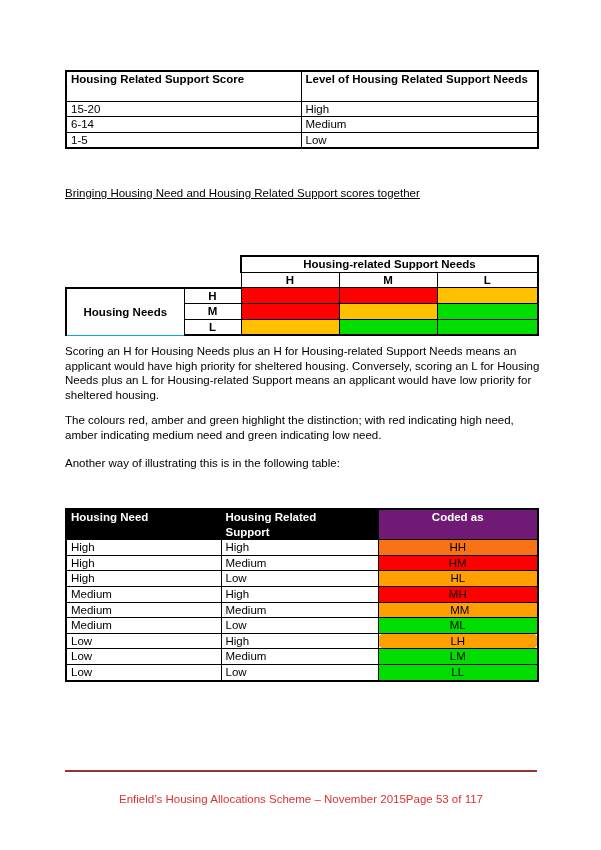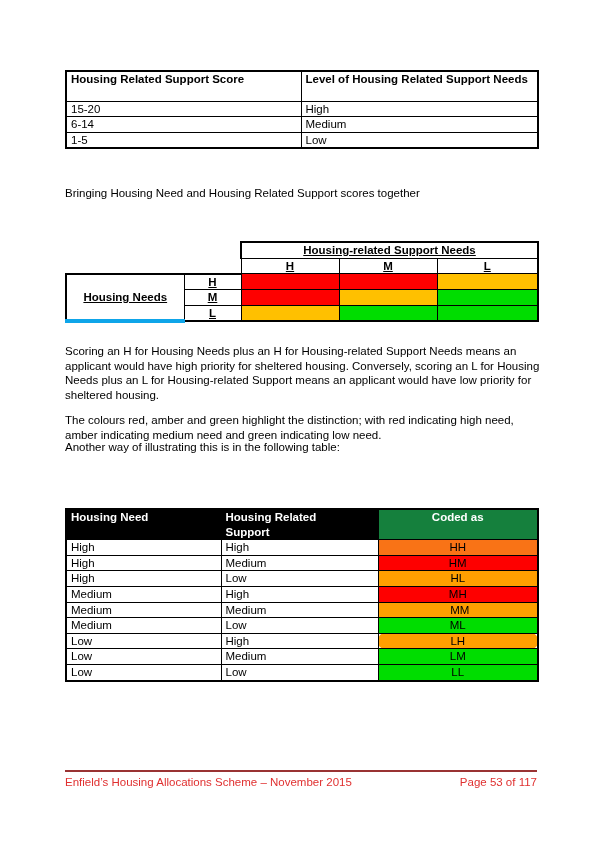--- a/index.html
+++ b/index.html
@@ -21,61 +21,61 @@
   
   .score-table { position: absolute; top: 70px; left: 65px; width: 472px; border: 2px solid #000; }
   .score-table col.sc1 { width: 235px; }
   .score-table col.sc2 { width: 237px; }
   .score-table th, .score-table td { border: 1px solid #000; text-align: left; }
   .score-table th { font-weight: bold; }
   .score-table thead tr { height: 30px; margin-left: 6px; }
   .score-table tbody tr { height: 15px; }
 
   
-  .heading { position: absolute; left: 65px; top: 186px; }
+  .heading { position: absolute; left: 65px; top: 186px; text-decoration: underline; }
   .para { position: absolute; left: 65px; width: 477px; }
   #para-intro   { top: 212px; }
   #para-scoring { top: 344px; }
   #para-colours { top: 413px; }
-  #para-another { top: 440px; }
-
-  
-  .matrix { position: absolute; top: 241px; left: 65px; width: 472px; text-decoration: underline; }
+  #para-another { top: 456px; }
+
+  
+  .matrix { position: absolute; top: 255px; left: 65px; width: 472px; }
   .matrix col.mc1 { width: 118px; }
   .matrix col.mc2 { width: 57px; }
   .matrix col.mc3 { width: 98px; }
   .matrix col.mc4 { width: 98px; }
   .matrix col.mc5 { width: 101px; }
   .matrix tr { height: 15.5px; }
   .matrix th, .matrix td { border: 1px solid #000; font-weight: bold; text-align: center; padding: 0 2px; }
   .matrix .blank { border: none; background: #fff; }
   .matrix .m-span { border-top: 2px solid #000; border-left: 2px solid #000; border-right: 2px solid #000; }
   .matrix .right2 { border-right: 2px solid #000; }
   .matrix .top2 { border-top: 2px solid #000; }
   .matrix .bot2 { border-bottom: 2px solid #000; }
-  .matrix .rowgroup { border-left: 2px solid #000; border-top: 2px solid #000; border-bottom: 4px solid #0ea5e9; vertical-align: middle; text-align: center; }
+  .matrix .rowgroup { border-left: 2px solid #000; border-top: 2px solid #000; border-bottom: 1px solid #0ea5e9; vertical-align: middle; text-align: center; }
 
   
   .coded { position: absolute; top: 508px; left: 65px; width: 472px; border: 2px solid #000; }
   .coded col.cc1 { width: 155px; }
   .coded col.cc2 { width: 157px; }
   .coded col.cc3 { width: 160px; }
   .coded thead tr { height: 30px; }
   .coded th { color: #fff; font-weight: bold; text-align: left; border: 1px solid #000; }
   .coded th.center { text-align: center; }
   .coded th .wrapspan { display: inline-block; max-width: 120px; }
   .coded tbody tr { height: 15px; }
   .coded td { border: 1px solid #000; text-align: left; }
   .coded td.code { text-align: center; }
 
   
   .footer {
     position: absolute; top: 770px; left: 65px; width: 472px;
-    display: flex; justify-content: space-between;
-    padding-top: 3px;
+    display: flex; justify-content: center;
+    padding-top: 20px;
   }
 </style>
 </head>
 <body>
 
 <div class="page">
 
   <table class="score-table">
     <colgroup>
         <col class="sc1">
@@ -156,21 +156,21 @@
   <table class="coded">
     <colgroup>
         <col class="cc1">
         <col class="cc2">
         <col class="cc3">
       </colgroup>
     <thead>
       <tr>
         <th style="background-color: rgb(0, 0, 0);">Housing Need</th>
         <th style="background-color: rgb(0, 0, 0);"><span class="wrapspan">Housing Related Support</span></th>
-        <th class="center" style="background-color: #15803d;">Coded as</th>
+        <th class="center" style="background-color: #701a75;">Coded as</th>
       </tr>
     </thead>
     <tbody id="coded-body">
         <tr>
           <td>High</td>
           <td>High</td>
           <td class="code" style="background-color: #f97316;">HH</td>
         </tr>
         <tr>
           <td>High</td>

